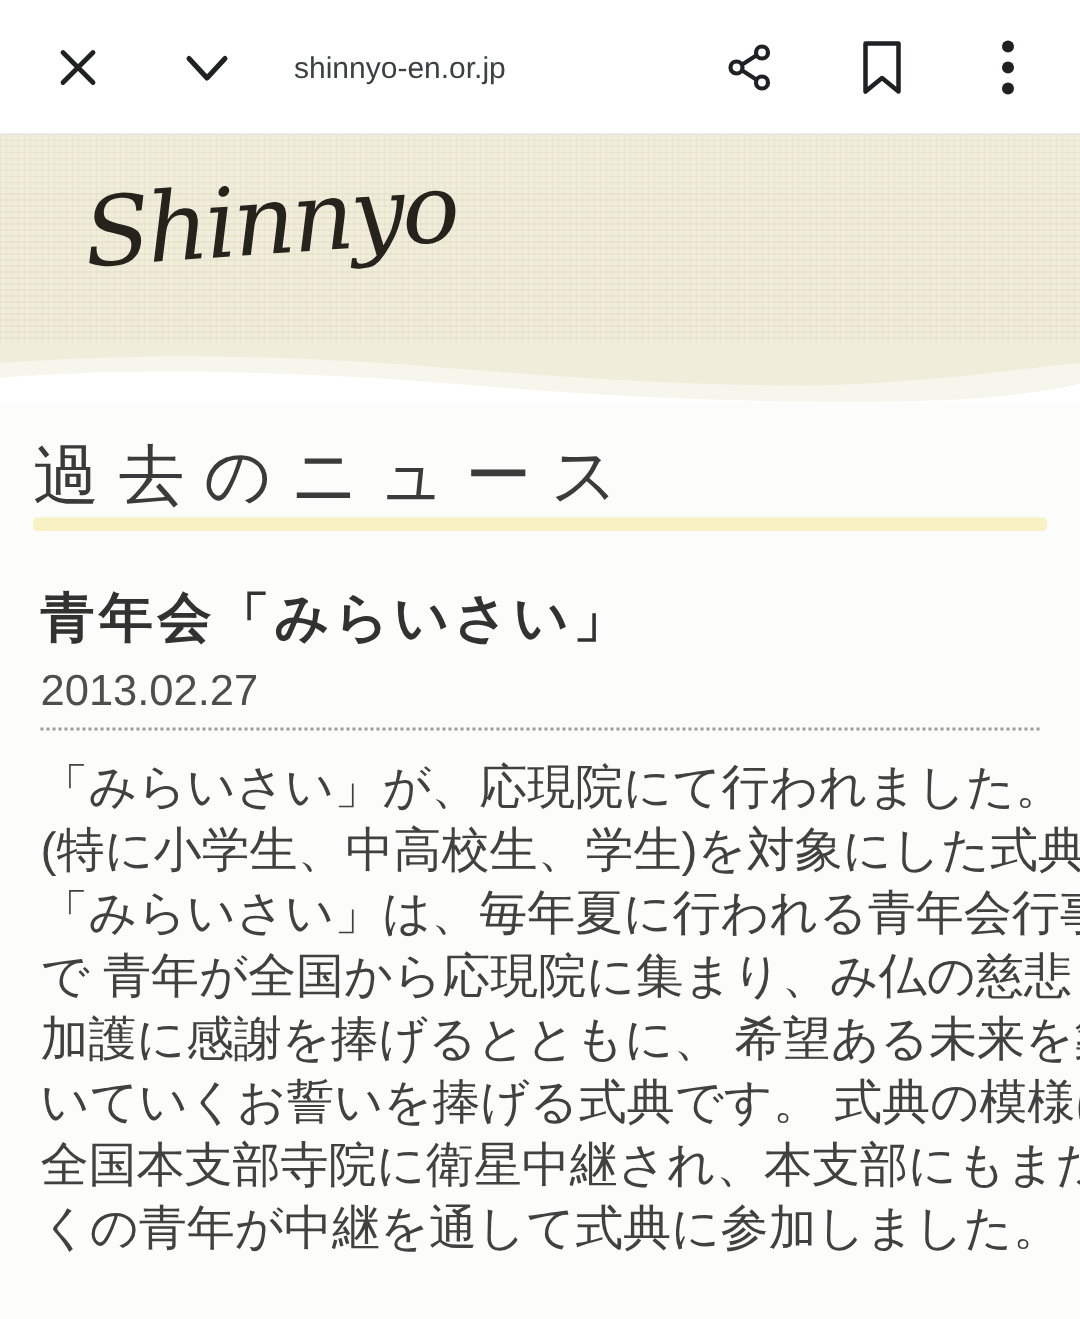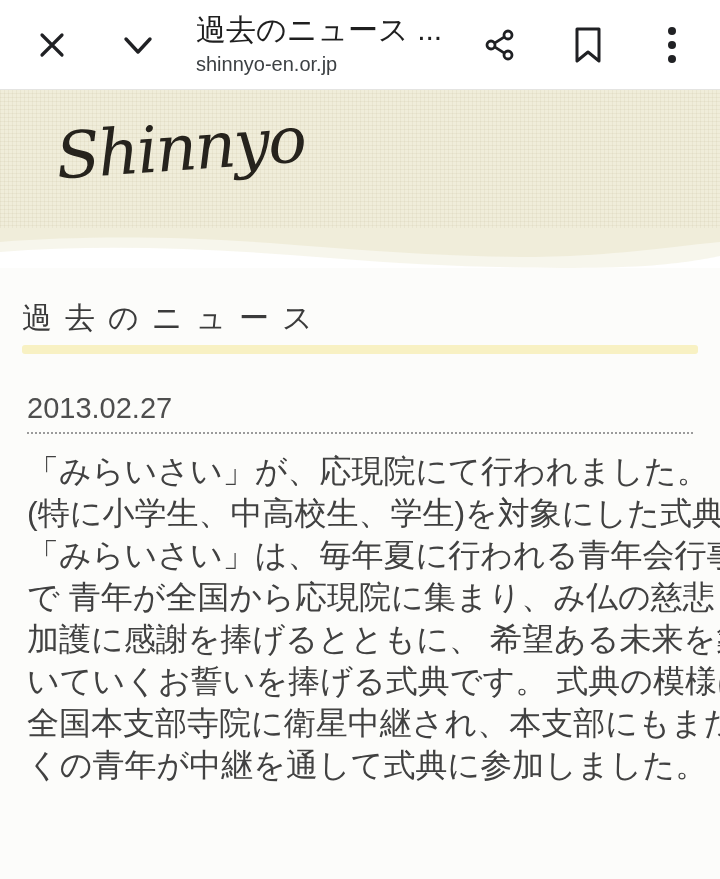--- a/index.html
+++ b/index.html
@@ -77,21 +77,21 @@
     display: block; margin-top: 7px;
     font-size: 26px; color: #3b3933;
     transform: scaleX(0.88); transform-origin: center;
     white-space: nowrap;
   }
 
   
   main { padding: 0 22px; }
   .page-heading {
     margin: 28px 0 0 0;
-    font-size: 30px; line-height: 44px;
+    font-size: 44px; line-height: 44px;
     font-weight: 400;
     color: #3b3b3b;
     letter-spacing: 13px;
   }
   .accent-bar {
     height: 9px; margin-top: 5px;
     background: #f8f1c3;
     border-radius: 3px;
   }
   article { margin-top: 39px; padding: 0 5px; }
@@ -124,21 +124,20 @@
       <path d="M7 7 L27 27 M27 7 L7 27" stroke="#202124" stroke-width="3.2" stroke-linecap="round" fill="none"></path>
     </svg>
   </button>
   <button class="tb-btn btn-collapse">
     <svg class="tb-icon" width="36" height="36" viewBox="0 0 36 36">
       <path d="M6 12 L18 25 L30 12" stroke="#202124" stroke-width="3.4" stroke-linecap="round" stroke-linejoin="round" fill="none"></path>
     </svg>
   </button>
 
   <div class="title-block">
-    <div class="page-title">過去のニュース ...</div>
     <div class="page-url">shinnyo-en.or.jp</div>
   </div>
 
   <button class="tb-btn btn-share">
     <svg class="tb-icon" width="36" height="36" viewBox="0 0 36 36">
       <circle cx="26" cy="8" r="4" stroke="#202124" stroke-width="2.8" fill="none"></circle>
       <circle cx="9" cy="18" r="4" stroke="#202124" stroke-width="2.8" fill="none"></circle>
       <circle cx="26" cy="28" r="4" stroke="#202124" stroke-width="2.8" fill="none"></circle>
       <path d="M12.6 16.2 L22.4 9.8 M12.6 19.8 L22.4 26.2" stroke="#202124" stroke-width="2.8" fill="none"></path>
     </svg>
@@ -164,20 +163,21 @@
     <path d="M0 14 C80 8 170 8 270 15 C370 23 450 29 535 29 C615 28 675 18 720 14 L720 0 L0 0 Z" fill="#f0edda"></path>
   </svg>
   <button class="logo">Shinnyo</button>
 </div>
 
 <main>
   <h1 class="page-heading">過去のニュース</h1>
   <div class="accent-bar"></div>
 
   <article>
+    <h2 class="article-title">青年会「みらいさい」</h2>
     <div class="article-date">2013.02.27</div>
     <div class="article-divider"></div>
     <div class="article-body">
       <div class="body-line">「みらいさい」が、応現院にて行われました。</div>
       <div class="body-line">(特に小学生、中高校生、学生)を対象にした式典</div>
       <div class="body-line">「みらいさい」は、毎年夏に行われる青年会行事</div>
       <div class="body-line">で 青年が全国から応現院に集まり、み仏の慈悲と</div>
       <div class="body-line">加護に感謝を捧げるとともに、 希望ある未来を築</div>
       <div class="body-line">いていくお誓いを捧げる式典です。 式典の模様は</div>
       <div class="body-line">全国本支部寺院に衛星中継され、本支部にもまた多</div>

